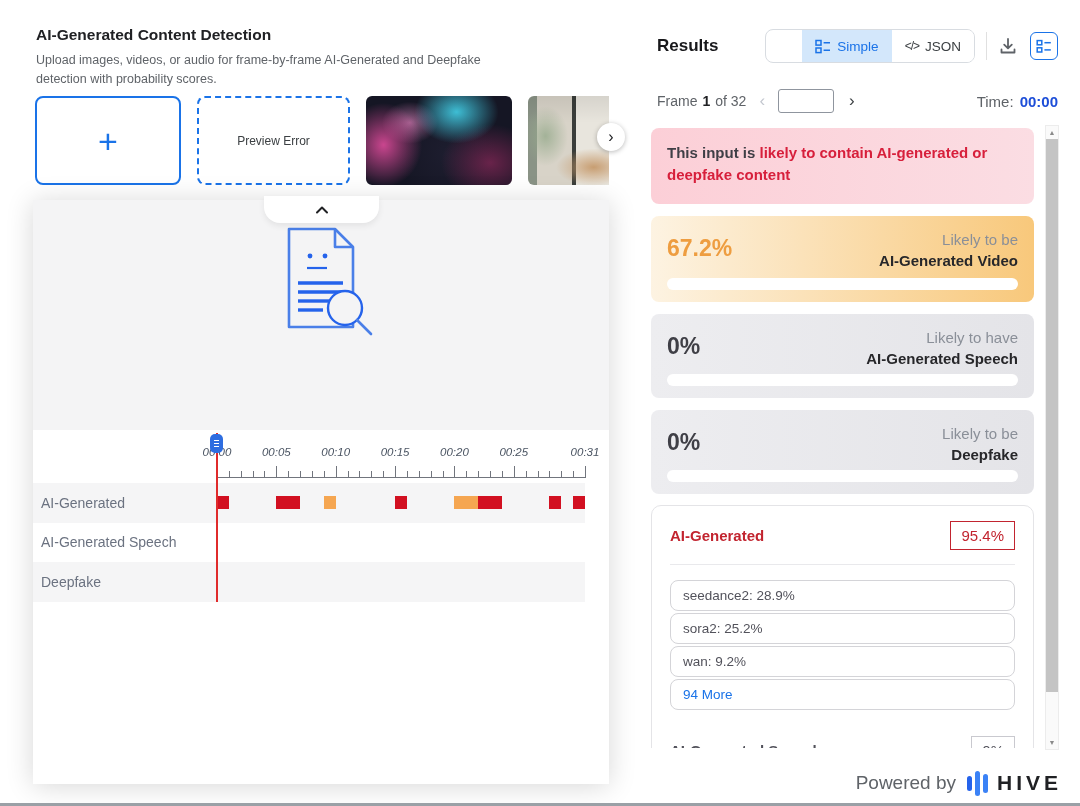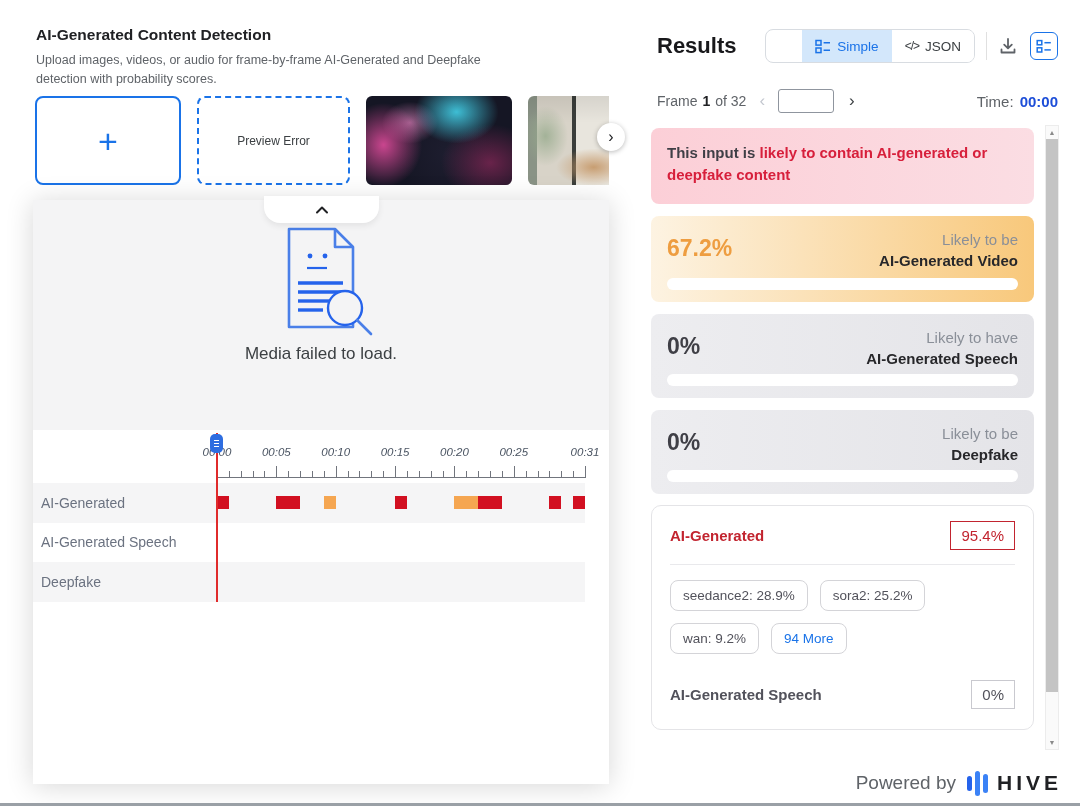--- a/index.html
+++ b/index.html
@@ -64,21 +64,21 @@
 
   .playhead-line { position:absolute; left:183px; top:33px; width:1.5px; height:170px; background:#e02b2b; z-index:2; }
   .playhead-handle { position:absolute; left:177px; top:35px; width:13px; height:19px; background:#2e6de0;
       border-radius:5px; z-index:3; display:flex; align-items:center; justify-content:center; cursor:grab; }
   .grip { width:5px; height:1.4px; background:#fff; box-shadow:0 3px 0 #fff, 0 -3px 0 #fff; }
 
   
   .right-panel { position:absolute; left:640px; top:0; width:440px; height:806px; background:#fff; z-index:6; }
 
   .results-header { position:absolute; left:17px; right:22px; top:28px; height:36px; display:flex; align-items:center; }
-  .results-title { font-size:22px; font-weight:700; color:#18181b; }
+  .results-title { font-size:17px; font-weight:700; color:#18181b; }
   .view-toggle { margin-left:auto; display:flex; height:34px; border:1px solid #d8dce1; border-radius:8px; overflow:hidden; background:#fff;padding-left:36px; }
   .seg { display:flex; align-items:center; gap:6px; padding:0 13px; border:none; background:#fff;
       font-size:13.5px; color:#3c4043; cursor:pointer; font-family:inherit; }
   .seg.active { background:#d3e7fb; color:#1a73e8; }
   .code-glyph { font-size:12px; color:#3c4043; letter-spacing:-1px; }
   .vdiv { width:1px; height:28px; background:#e0e0e0; margin:0 11px; }
   .icon-btn { background:none; border:none; cursor:pointer; display:flex; align-items:center; justify-content:center; }
   .icon-btn.outlined { width:28px; height:28px; border:1.5px solid #1a73e8; border-radius:6px; margin-left:12px; }
 
   .frame-nav { position:absolute; left:17px; right:22px; top:88px; height:26px; display:flex; align-items:center; font-size:14px; }
@@ -115,21 +115,21 @@
   .fr-heading .blue { color:#1d4ed8; }
   .fr-card { margin-top:11px; border:1px solid #e4e4e7; border-radius:10px; padding:15px 18px 20px; background:#fff; }
   .fr-row { display:flex; align-items:center; }
   .fr-class-label { font-size:15px; font-weight:700; }
   .fr-class-label.red { color:#c2242f; }
   .fr-class-label.gray { color:#52525b; }
   .pct-chip { margin-left:auto; border-radius:0; padding:5px 10px; font-size:15px; background:#fff; }
   .pct-chip.red { border:1px solid #c2242f; color:#c2242f; }
   .pct-chip.gray { border:1px solid #c9c9cf; color:#52525b; }
   .fr-divider { border:none; border-top:1px solid #e9e9ec; margin:14px 0 15px; }
-  .chip-wrap { display:flex; flex-wrap:wrap; gap:12px; }
+  .chip-wrap { display:flex; flex-wrap:wrap; gap:2px;flex-direction:column; }
   .model-chip { border:1px solid #d4d4d8; border-radius:8px; padding:7px 12px; font-size:13.5px; color:#52525b; background:#fff; cursor:default; }
   .model-chip.more { color:#1a73e8; cursor:pointer; }
   .fr-speech-row { margin-top:26px; }
 
   .scrollbar { position:absolute; left:405px; top:125px; width:14px; height:625px; background:#fafafa; border:1px solid #ececec; }
   .sb-arrow { position:absolute; left:0; width:12px; height:13px; display:flex; align-items:center; justify-content:center;
       font-size:7px; color:#8a8a8a; cursor:pointer; }
   .sb-arrow.up { top:0; } .sb-arrow.down { bottom:0; }
   .sb-thumb { position:absolute; left:0; top:13px; width:12px; height:553px; background:#c4c4c4; cursor:grab; }
 
@@ -184,21 +184,20 @@
           <circle cx="49" cy="34" r="2.4" fill="#2563eb"></circle>
           <circle cx="64" cy="34" r="2.4" fill="#2563eb"></circle>
           <line x1="46" y1="46" x2="66" y2="46" stroke="#2563eb" stroke-width="2.2"></line>
           <line x1="37" y1="61" x2="82" y2="61" stroke="#2563eb" stroke-width="3.4"></line>
           <line x1="37" y1="70" x2="82" y2="70" stroke="#2563eb" stroke-width="3.4"></line>
           <line x1="37" y1="79" x2="69" y2="79" stroke="#2563eb" stroke-width="3.4"></line>
           <line x1="37" y1="88" x2="62" y2="88" stroke="#2563eb" stroke-width="3.4"></line>
           <circle cx="84" cy="86" r="17" fill="#f4f4f5" stroke="#2563eb" stroke-width="2.4"></circle>
           <line x1="96" y1="98" x2="110" y2="112" stroke="#4a7fe8" stroke-width="2.6" stroke-linecap="round"></line>
         </svg>
-        <div class="media-error-text">Media failed to load.</div>
       </div>
 
       <div class="timeline-strip" id="timeline-strip">
           <div class="tl-baseline" style="left: 184px; width: 368px;"></div>
           <div class="tick major" style="left: 184px;"></div>
           <div class="tick minor" style="left: 195.871px;"></div>
           <div class="tick minor" style="left: 207.742px;"></div>
           <div class="tick minor" style="left: 219.613px;"></div>
           <div class="tick minor" style="left: 231.484px;"></div>
           <div class="tick major" style="left: 243.355px;"></div>

